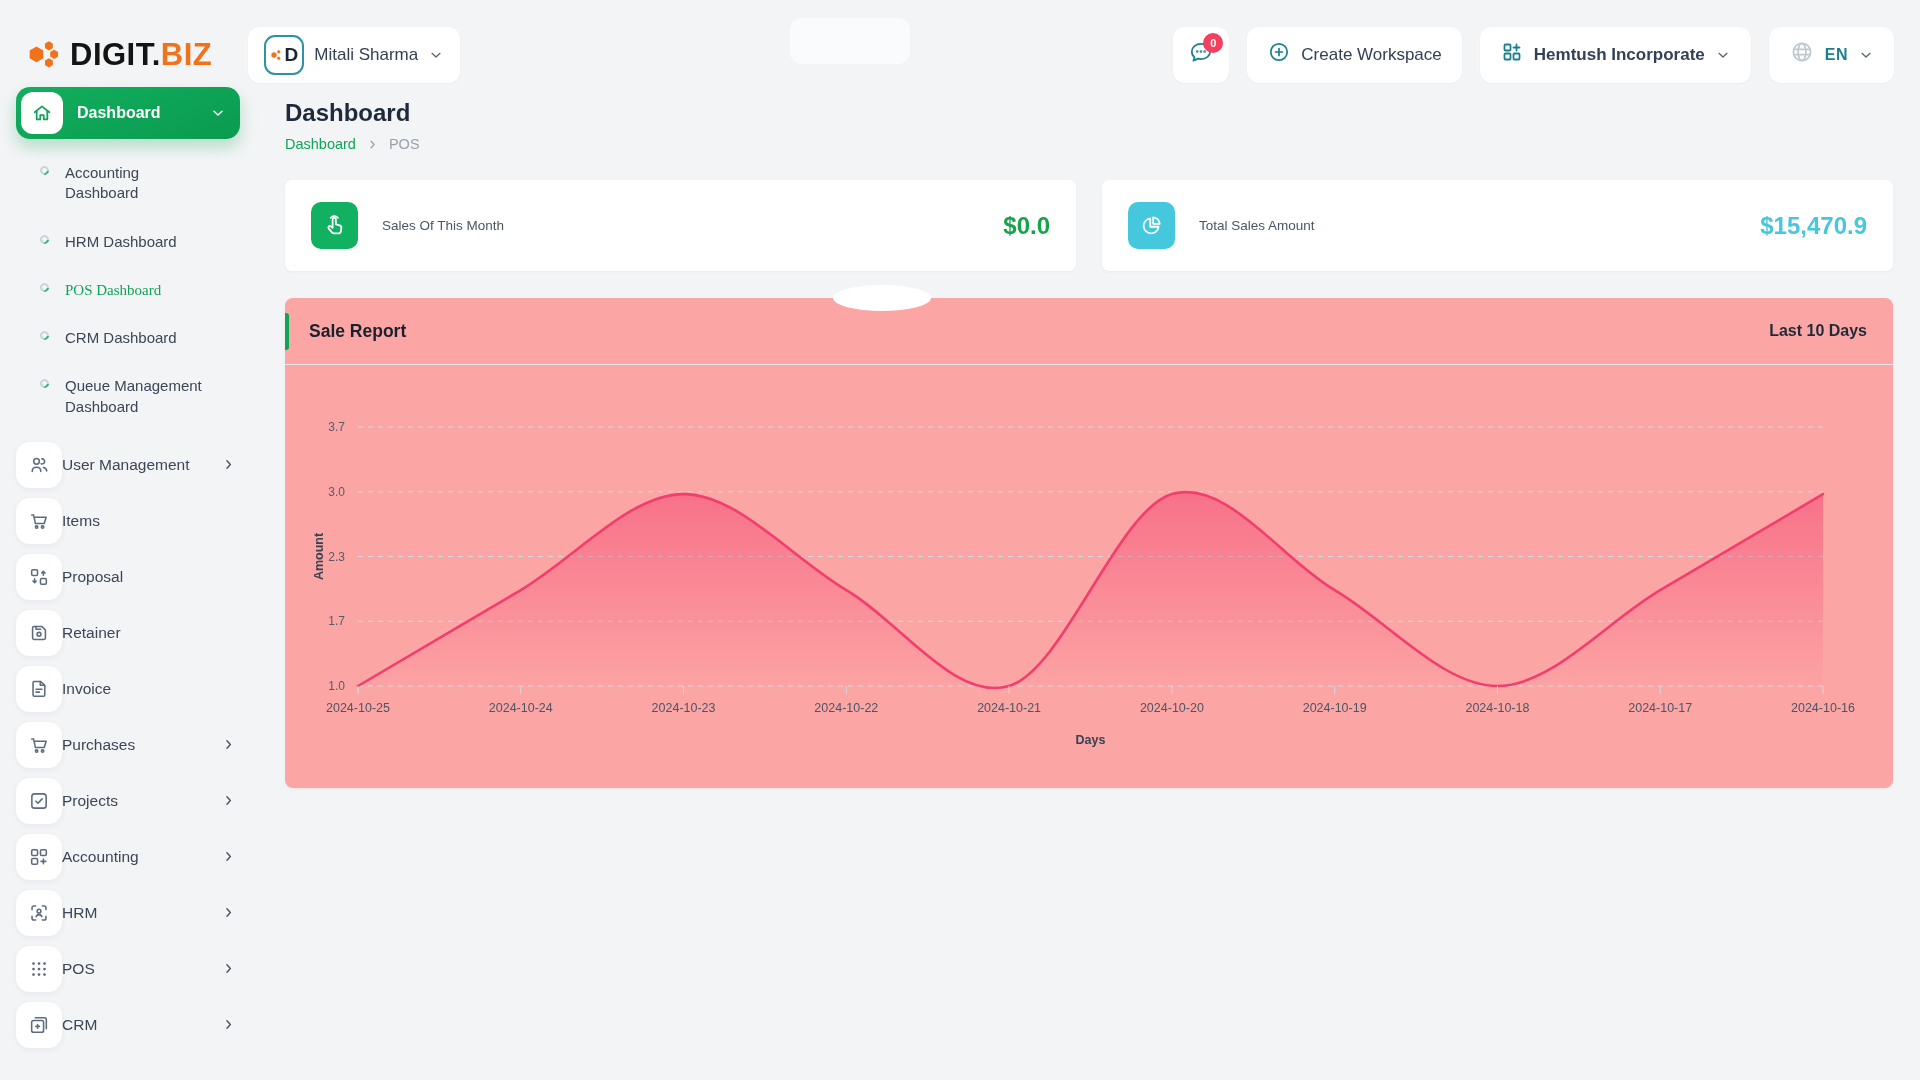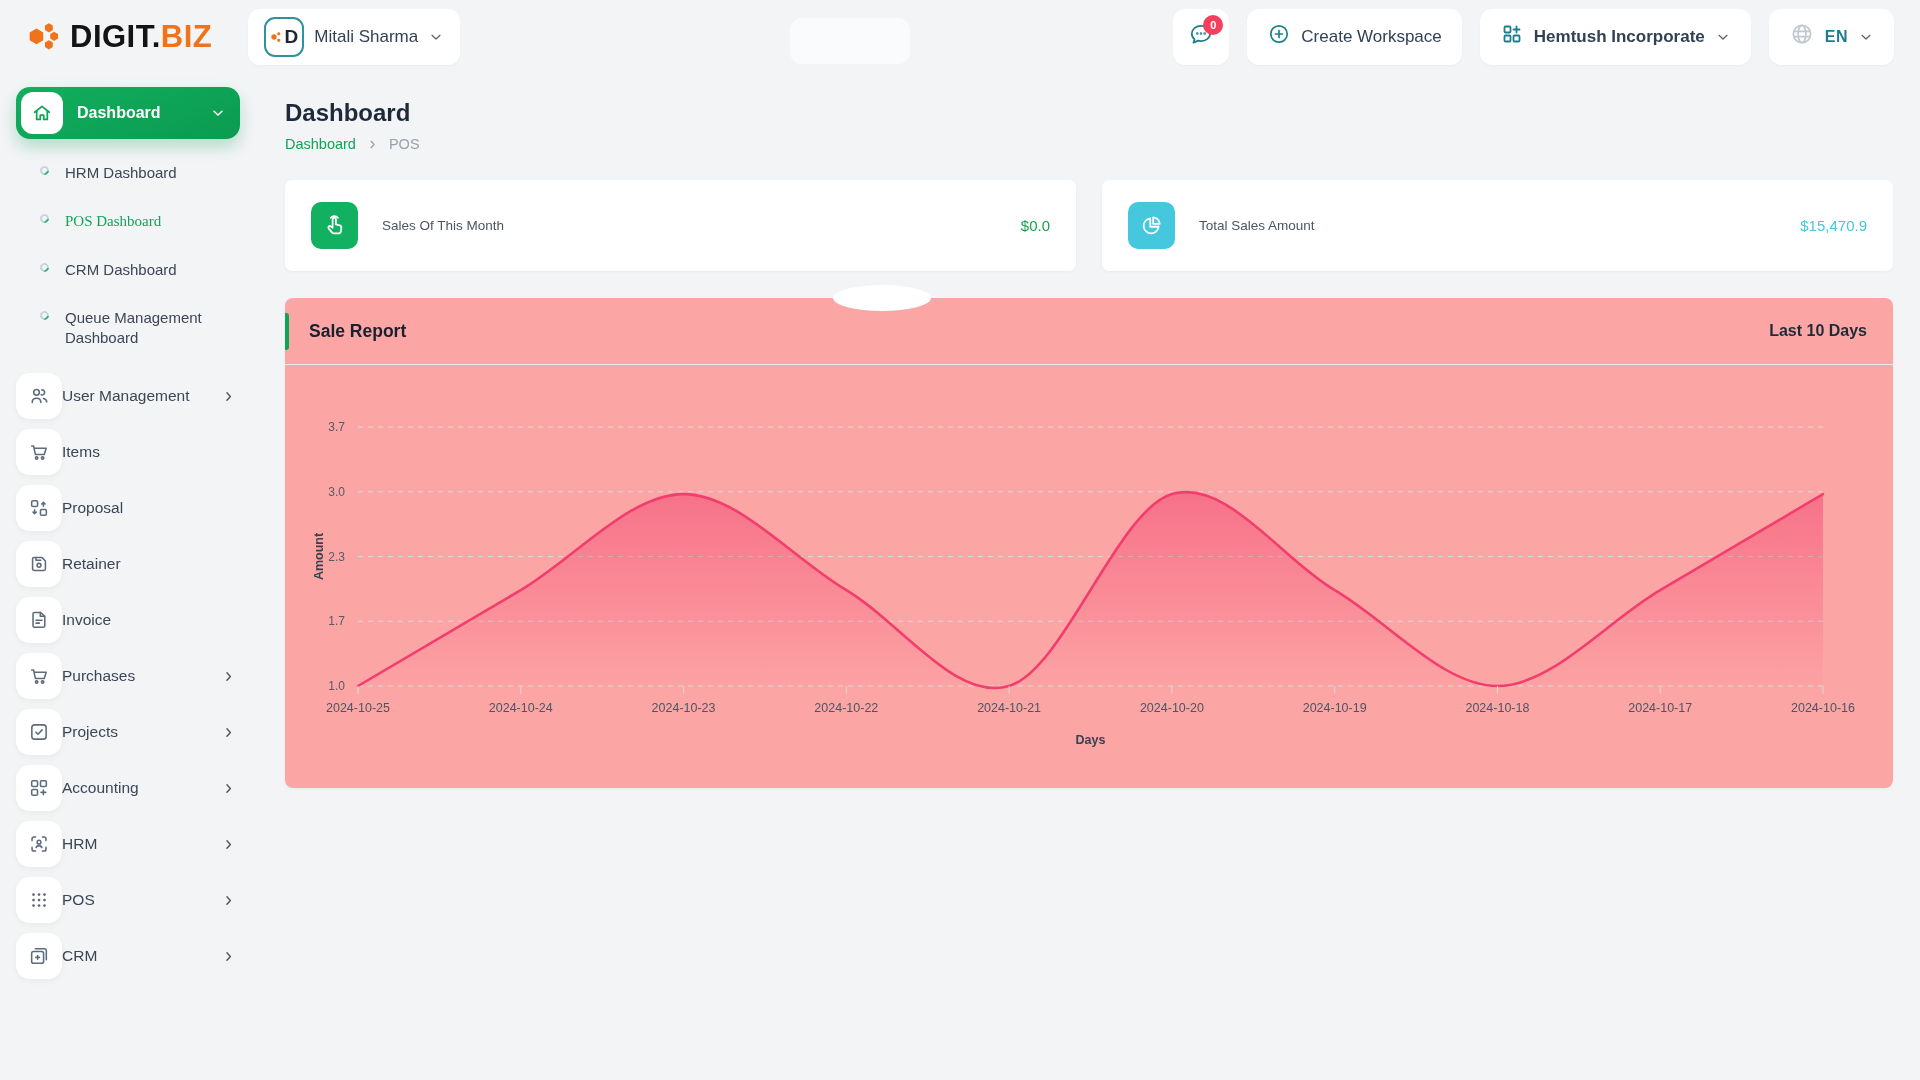--- a/index.html
+++ b/index.html
@@ -1,20 +1,20 @@
 <!DOCTYPE html>
 <html><head>
 <meta charset="utf-8">
 <style>
   * { margin:0; padding:0; box-sizing:border-box; }
   html,body { width:1920px; height:1080px; overflow:hidden;
     font-family:"Liberation Sans", sans-serif; background:#f3f4f6; color:#334155; }
 
   
-  .topbar { position:absolute; top:0; left:0; width:1920px; height:73px;
+  .topbar { position:absolute; top:18px; left:0; width:1920px; height:73px;
     display:flex; align-items:center; padding:0 26px; z-index:5; }
   .logo { display:flex; align-items:center; gap:10px; cursor:pointer; }
   .logo-text { font-size:31px; font-weight:800; letter-spacing:.5px; color:#141414; }
   .logo-text .accent { color:#f0731c; }
   .pill { display:flex; align-items:center; gap:10px; background:#fff; border:none;
     border-radius:12px; height:56px; padding:0 20px; font-size:17px; color:#334155;
     font-family:inherit; cursor:pointer; box-shadow:0 1px 2px rgba(25,39,60,.04); }
   .user-pill { margin-left:36px; padding:0 16px; font-weight:500; }
   .mini-logo { width:40px; height:40px; border-radius:11px; border:2px solid #2d93a0;
     display:flex; align-items:center; justify-content:center; gap:1px; background:#fff; }
@@ -62,21 +62,21 @@
   .breadcrumb a { color:#10a457; text-decoration:none; cursor:pointer; }
   .breadcrumb .sep { color:#9aa3ad; display:flex; }
   .breadcrumb .current { color:#99a1ab; }
 
   .stats { display:flex; gap:26px; margin-top:28px; }
   .stat-card { flex:1; height:91px; background:#fff; border-radius:7px;
     box-shadow:0 1px 3px rgba(25,39,60,.05); display:flex; align-items:center; padding:0 26px; }
   .stat-icon { width:47px; height:47px; border-radius:10px; display:flex; align-items:center;
     justify-content:center; color:#fff; }
   .stat-label { margin-left:24px; font-size:13.5px; color:#4b5563; }
-  .stat-value { margin-left:auto; font-size:15px; font-weight:400; }
+  .stat-value { margin-left:auto; font-size:24px; font-weight:700; }
 
   .chart-card { position:relative; margin-top:27px; background:#fca5a5; border-radius:8px; height:490px;
     box-shadow:0 1px 3px rgba(25,39,60,.05); }
   .notch { position:absolute; top:-13px; left:548px; width:98px; height:26px; border-radius:50%;
     background:#fff; }
   .chart-header { position:relative; height:67px; display:flex; align-items:center;
     padding:0 26px 0 24px; border-bottom:1px solid #e8eaee; }
   .accent-bar { position:absolute; left:0; top:15px; width:4px; height:37px;
     background:#10a457; border-radius:0 3px 3px 0; }
   .chart-title { font-size:17.5px; font-weight:700; color:#18212f; }
@@ -189,20 +189,24 @@
       </svg>
     </span>
     <span class="lbl">Dashboard</span>
     <span class="chev">
       <svg width="16" height="16" viewBox="0 0 24 24" fill="none" stroke="currentColor" stroke-width="2.2" stroke-linecap="round" stroke-linejoin="round">
           <path d="M6 9.5l6 5.5 6-5.5"></path>
         </svg>
     </span>
   </button>
   <ul class="subnav" id="subnav">
+      <li>
+        <span class="ring"></span>
+        <span style="max-width: 150px;">Accounting Dashboard</span>
+      </li>
       <li>
         <span class="ring"></span>
         <span>HRM Dashboard</span>
       </li>
       <li class="active">
         <span class="ring"></span>
         <span>POS Dashboard</span>
       </li>
       <li>
         <span class="ring"></span>

